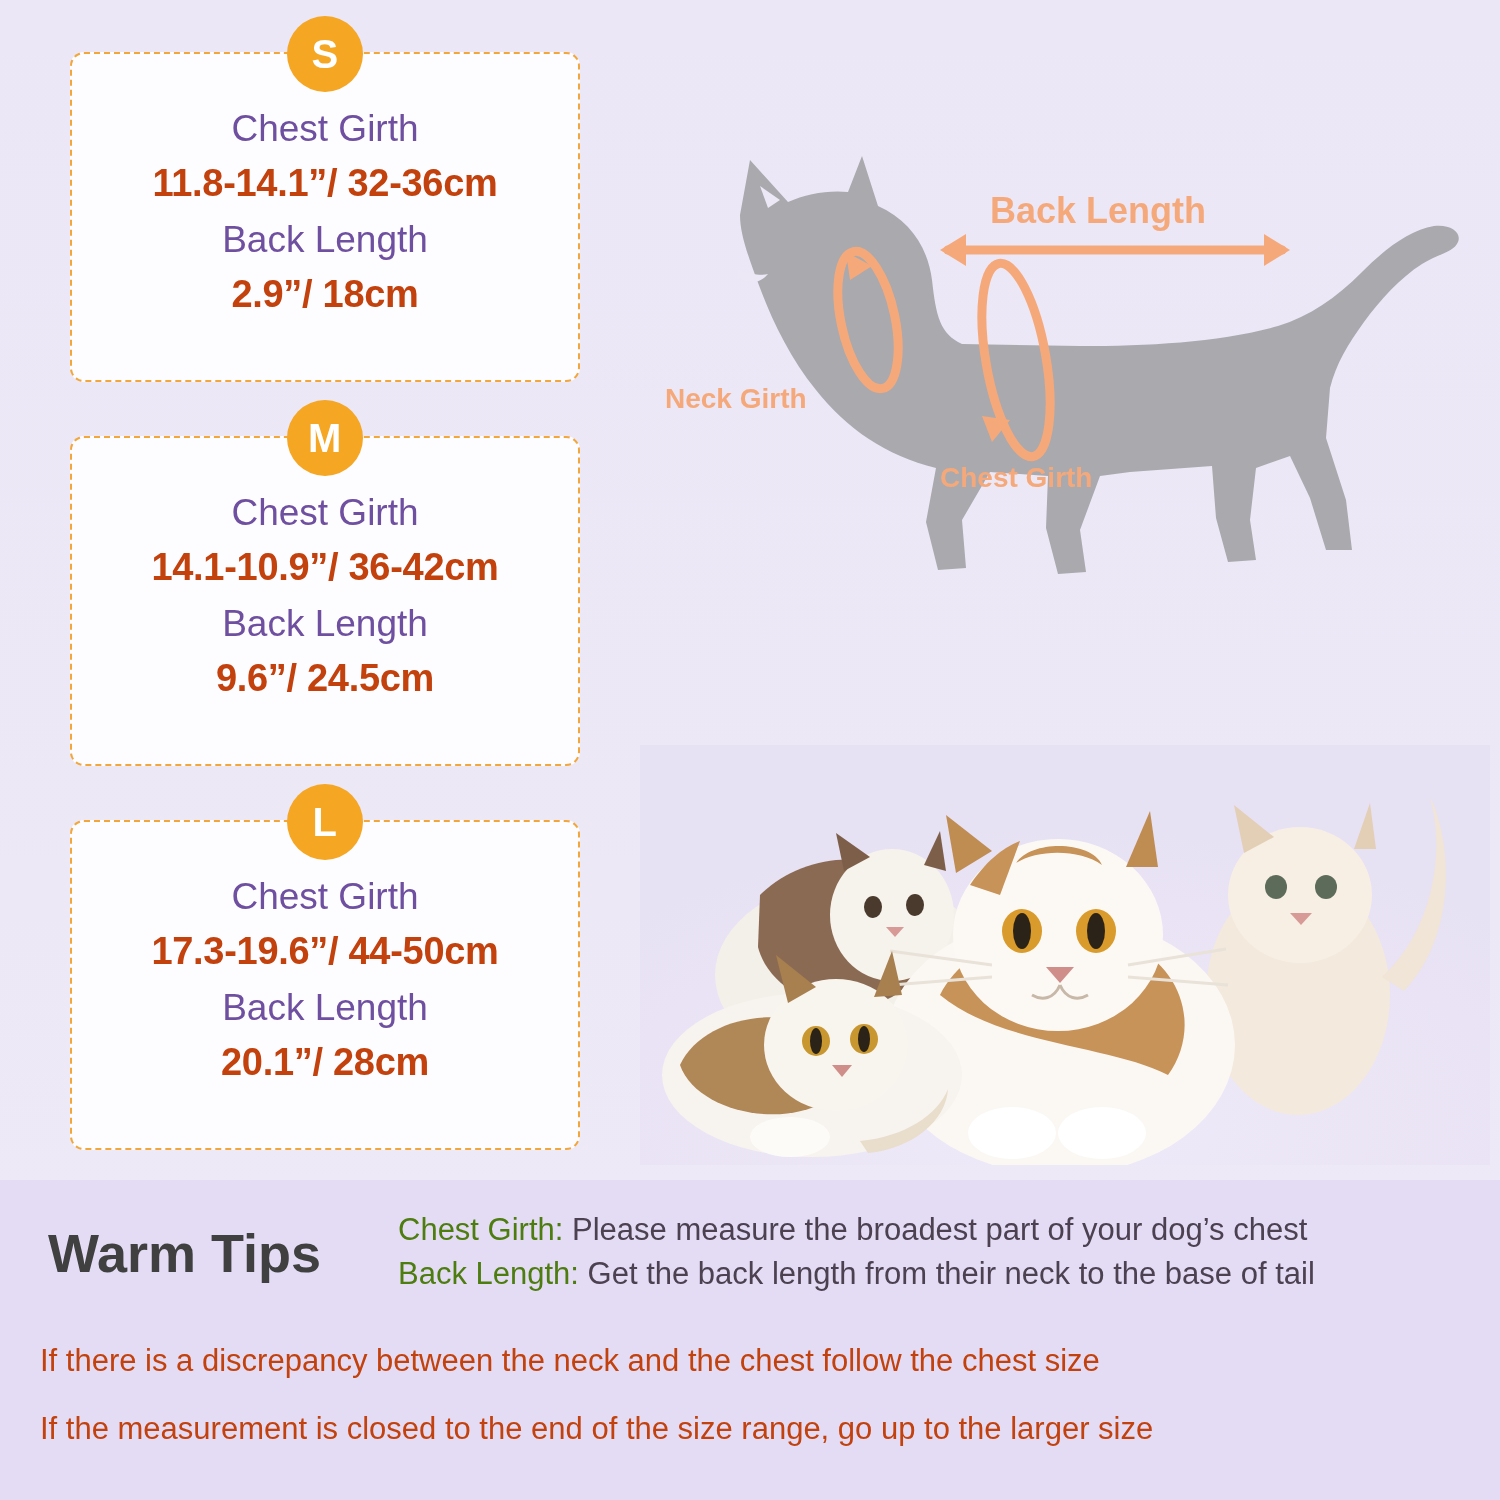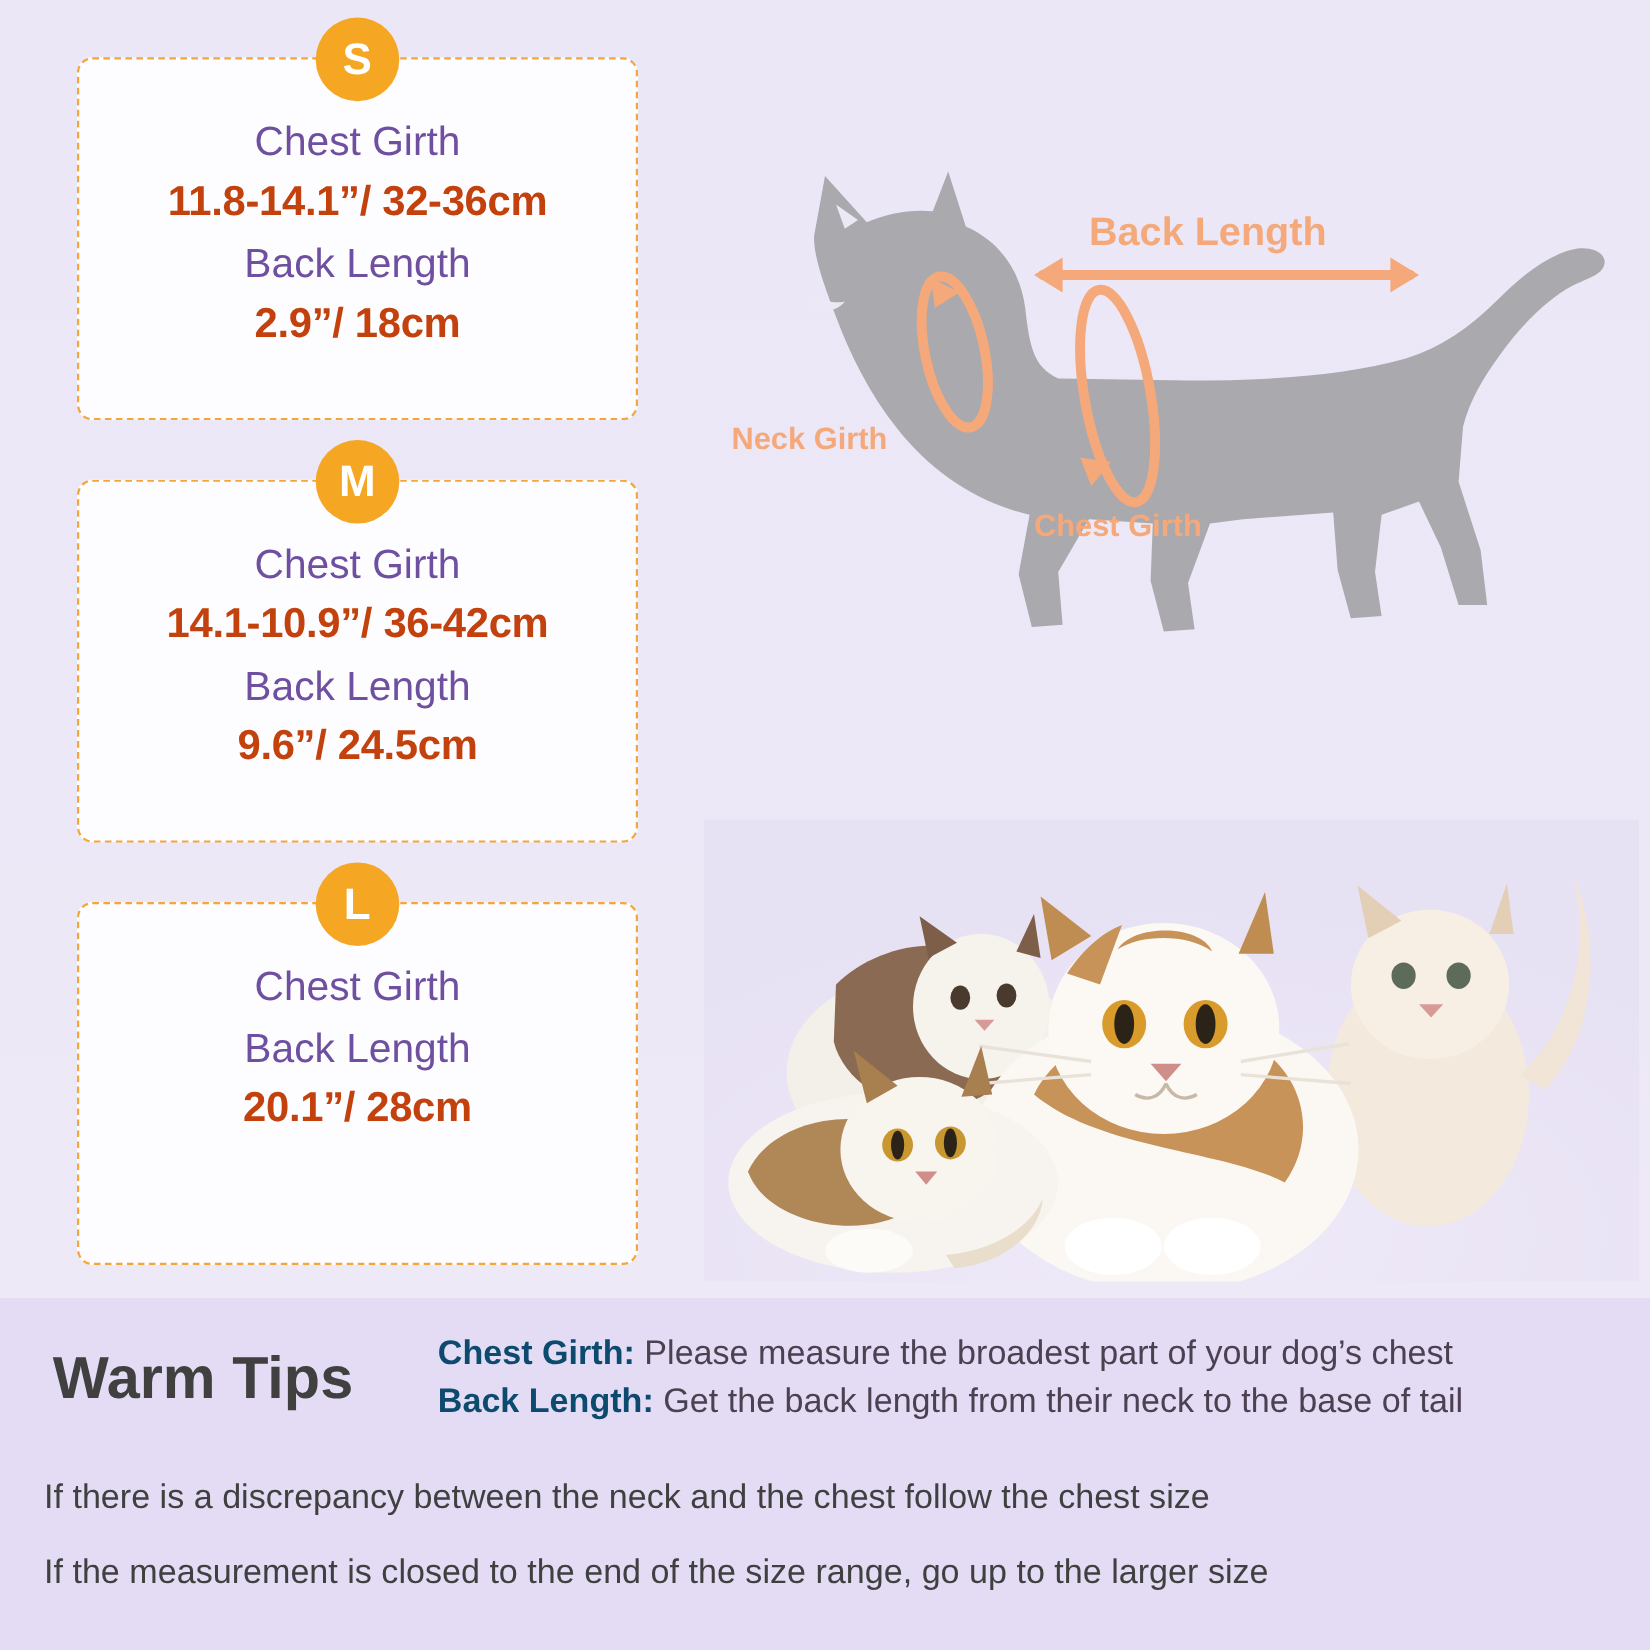--- a/index.html
+++ b/index.html
@@ -125,28 +125,28 @@
   .tip-row {
     position: absolute;
     left: 398px;
     font-size: 31px;
     color: #4b4150;
     white-space: nowrap;
   }
   .tip-row.r1 { top: 32px; }
   .tip-row.r2 { top: 76px; }
   .tip-key {
-    color: #0c4a6e;
-    font-weight: bold;
+    color: #4d7c0f;
+    font-weight: normal;
   }
   .tip-note {
     position: absolute;
     left: 40px;
     font-size: 31px;
-    color: #404040;
+    color: #c2410c;
     white-space: nowrap;
   }
   .tip-note.n1 { top: 163px; }
   .tip-note.n2 { top: 231px; }
 </style>
 </head>
 <body>
 
 <div id="page">
 
@@ -164,20 +164,21 @@
       <div class="badge">M</div>
       <div class="lbl">Chest Girth</div>
       <div class="val">14.1-10.9”/ 36-42cm</div>
       <div class="lbl">Back Length</div>
       <div class="val">9.6”/ 24.5cm</div>
     </div>
 
     <div class="card l">
       <div class="badge">L</div>
       <div class="lbl">Chest Girth</div>
+      <div class="val">17.3-19.6”/ 44-50cm</div>
       <div class="lbl">Back Length</div>
       <div class="val">20.1”/ 28cm</div>
     </div>
 
   </div>
 
   <div class="diagram">
     <svg width="870" height="520" viewBox="0 0 870 520">
 
       <path fill="#a9a9ae" d="

